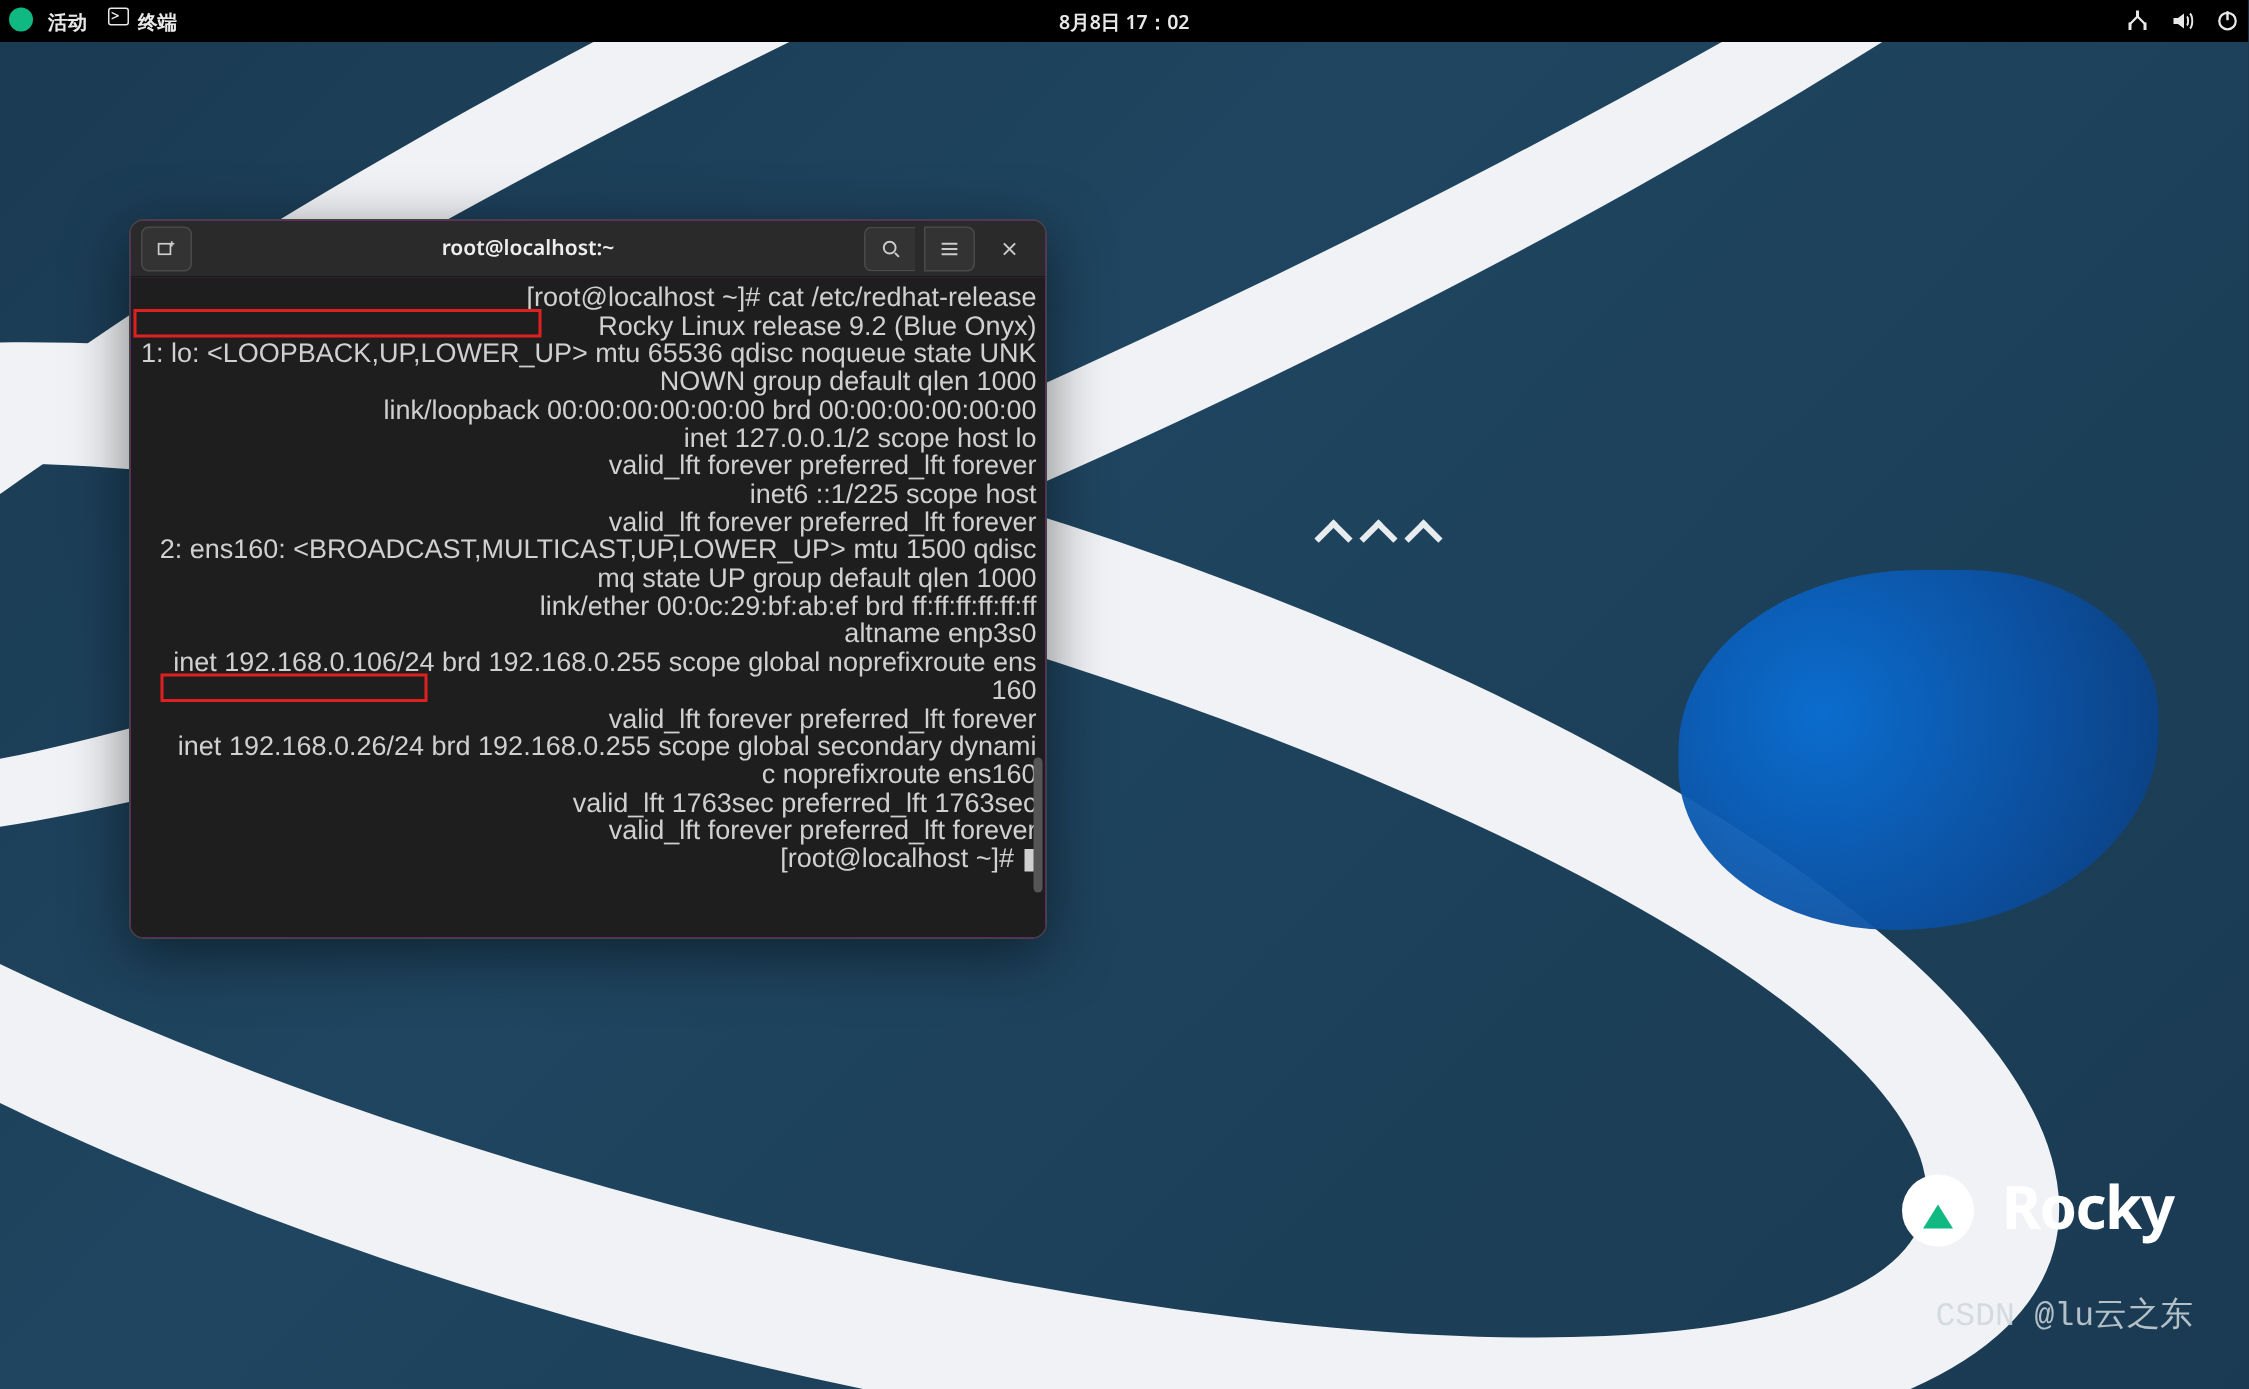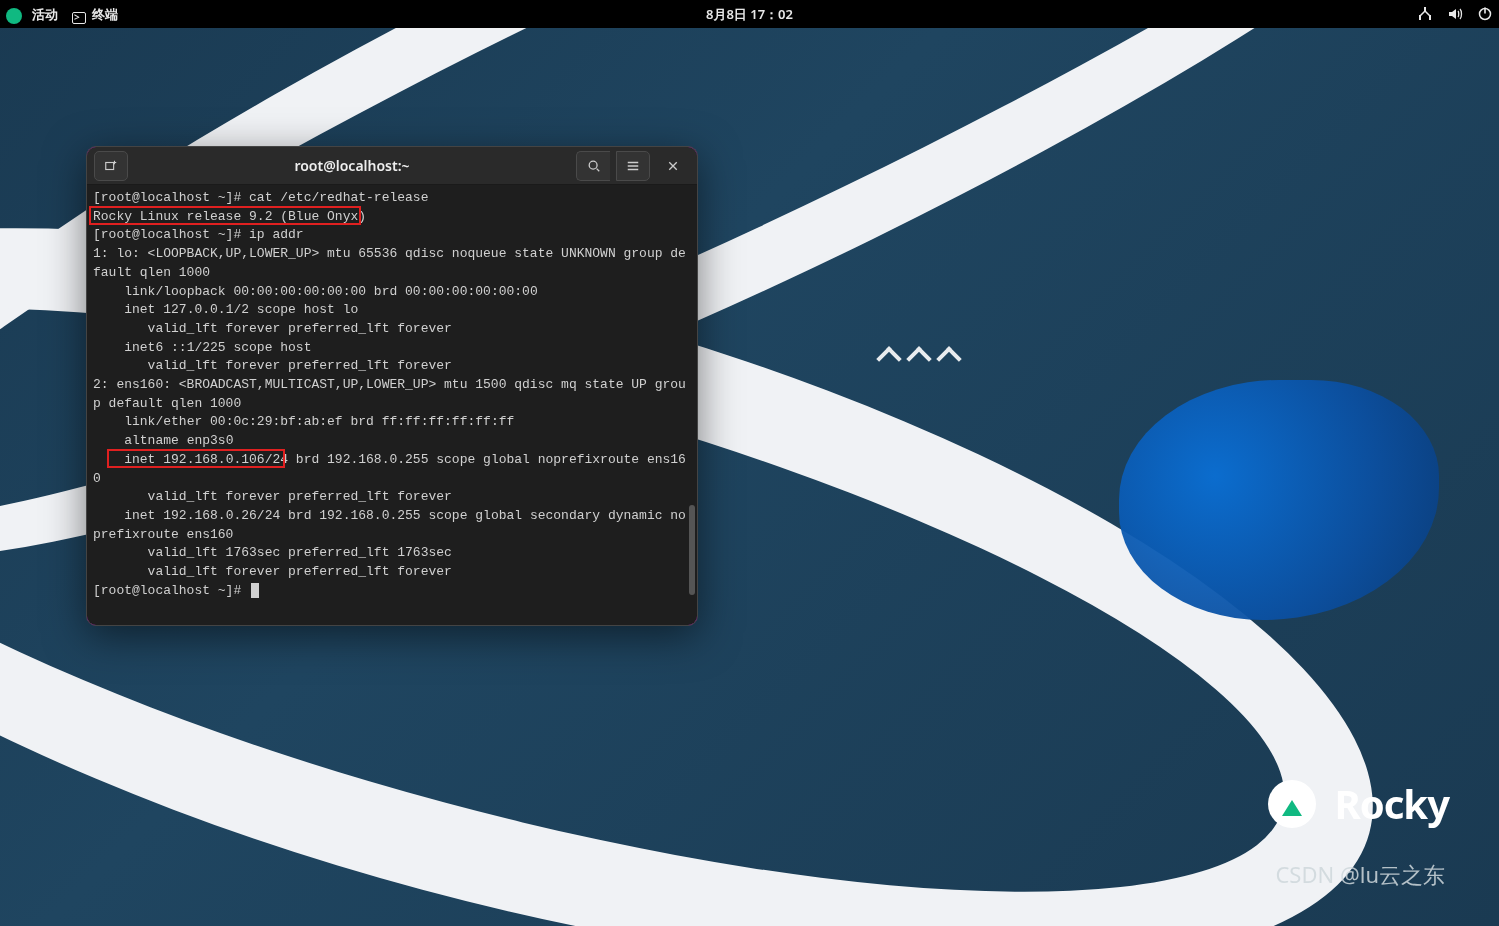--- a/index.html
+++ b/index.html
@@ -46,21 +46,21 @@
       color: #e8e8e8;
       display: flex; align-items: center;
       font-size: 13px; font-weight: 600;
       z-index: 100;
       padding: 0 6px;
     }
     .topbar .left { display: flex; align-items: center; gap: 14px; }
     .topbar .center { position: absolute; left: 50%; transform: translateX(-50%); }
     .topbar .right { margin-left: auto; display: flex; align-items: center; gap: 14px; }
     .activities-icon { width: 16px; height: 16px; background: #10b981; border-radius: 50%; display: inline-block; margin-right: 4px;}
-    .term-launcher { display: flex; align-items: flex-end; gap: 6px; }
+    .term-launcher { display: flex; align-items: flex-start; gap: 6px; }
     .term-launcher-icon {
       display: inline-block; width: 14px; height: 12px;
       border: 1.5px solid #e8e8e8; border-radius: 2px; position: relative;
     }
     .term-launcher-icon::after { content: '>'; position: absolute; left: 1px; top: -3px; font-size: 10px;}
     .topbar-icon { width: 16px; height: 16px; display: inline-flex; align-items: center; justify-content: center; fill: #e8e8e8; }
 
     .terminal-window {
       position: absolute;
       left: 86px; top: 146px;
@@ -91,72 +91,74 @@
     }
     .term-btn.close { border: none; background: transparent; }
     .term-title { flex: 1; text-align: center; color: #eee; font-size: 14px; font-weight: 600;}
     .term-btn-group { display: flex; gap: 0; }
     .term-btn-group .term-btn:first-child { border-radius: 5px 0 0 5px; border-right: none;}
     .term-btn-group .term-btn:last-child { border-radius: 0 5px 5px 0; }
 
     .term-body {
       background: #1e1e1e;
       color: #d0d0d0;
-      font-family: Liberation Mono, monospace;
-      font-size: 13px;
+      font-family: Liberation Sans, sans-serif;
+      font-size: 18px;
       line-height: 18.7px;
       padding: 4px 6px 20px 6px;
       position: relative;
       min-height: 440px;
+      text-align: right;
     }
     .term-body .line { white-space: pre-wrap; word-break: break-all; }
     .highlight-box {
       border: 2px solid #e02020;
       position: absolute;
       pointer-events: none;
     }
     .term-scrollbar {
       position: absolute; right: 2px; top: 320px;
       width: 6px; height: 90px;
       background: #555; border-radius: 3px;
     }
     .cursor-block {
       display: inline-block; width: 8px; height: 15px;
       background: #d0d0d0; vertical-align: middle; margin-left: 2px;
     }
 
     .rocky-logo {
       position: absolute;
       right: 50px; bottom: 95px;
-      display: flex; align-items: center; gap: 18px;
+      display: flex; align-items: flex-end; gap: 18px;
       color: #fff;
       z-index: 10;
     }
     .rocky-logo-icon {
       width: 48px; height: 48px; border-radius: 50%;
       background: #fff; position: relative;
     }
     .rocky-logo-icon::after {
       content: ''; position: absolute;
       left: 14px; top: 20px;
       width: 0; height: 0;
       border-left: 10px solid transparent;
       border-right: 10px solid transparent;
       border-bottom: 16px solid #10b981;
     }
     .rocky-logo-text { font-size: 40px; font-weight: 700; letter-spacing: -1px;}
 
     .watermark {
       position: absolute;
-      right: 54px; bottom: 35px;
+      right: 37px; bottom: 35px;
       color: #cfd8dc;
       font-size: 22px;
       opacity: 0.85;
       z-index: 11;
       font-weight: 400;
+      font-family: Liberation Mono, monospace;
     }
     .chevron-row { position: absolute; display: flex; gap: 12px; }
     .chev { width: 18px; height: 18px; border-left: 4px solid #fff; border-top: 4px solid #fff; transform: rotate(45deg); opacity: 0.9;}
   </style>
 </head>
 <body>
 
 <div class="desktop-bg">
   <div class="swoosh1"></div>
   <div class="swoosh2"></div>
@@ -231,21 +233,20 @@
     <div class="term-btn close">
       <svg width="12" height="12" viewBox="0 0 16 16">
           <path d="M3 3l10 10M13 3L3 13" stroke="#ccc" stroke-width="1.8"></path>
         </svg>
     </div>
   </div>
   <div class="term-body">
     <div id="term-lines">
         <div class="line">[root@localhost ~]# cat /etc/redhat-release</div>
         <div class="line">Rocky Linux release 9.2 (Blue Onyx)</div>
-        <div class="line">[root@localhost ~]# ip addr</div>
         <div class="line">1: lo: &lt;LOOPBACK,UP,LOWER_UP&gt; mtu 65536 qdisc noqueue state UNKNOWN group default qlen 1000</div>
         <div class="line">    link/loopback 00:00:00:00:00:00 brd 00:00:00:00:00:00</div>
         <div class="line">    inet 127.0.0.1/2 scope host lo</div>
         <div class="line">       valid_lft forever preferred_lft forever</div>
         <div class="line">    inet6 ::1/225 scope host</div>
         <div class="line">       valid_lft forever preferred_lft forever</div>
         <div class="line">2: ens160: &lt;BROADCAST,MULTICAST,UP,LOWER_UP&gt; mtu 1500 qdisc mq state UP group default qlen 1000</div>
         <div class="line">    link/ether 00:0c:29:bf:ab:ef brd ff:ff:ff:ff:ff:ff</div>
         <div class="line">    altname enp3s0</div>
         <div class="line">    inet 192.168.0.106/24 brd 192.168.0.255 scope global noprefixroute ens160</div>

